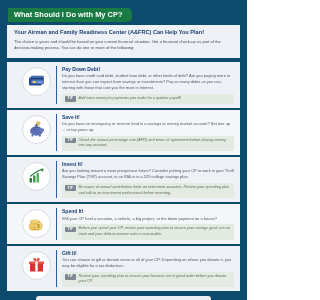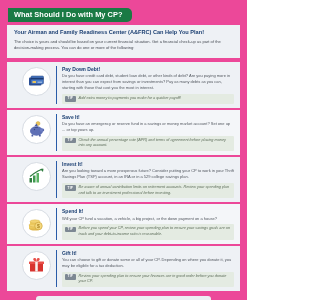--- a/index.html
+++ b/index.html
@@ -11,21 +11,21 @@
     width: 247px;
     height: 300px;
     overflow: hidden;
     font-family: "Liberation Sans", sans-serif;
     position: relative;
   }
   .page {
     position: relative;
     width: 247px;
     height: 300px;
-    background: #ec4899;
+    background: #0c4a6e;
     box-sizing: border-box;
     display: flex;
     flex-direction: column;
   }
 
   
   .header-band {
     padding: 3px 0 0 8px;
   }
   .title-tab {

